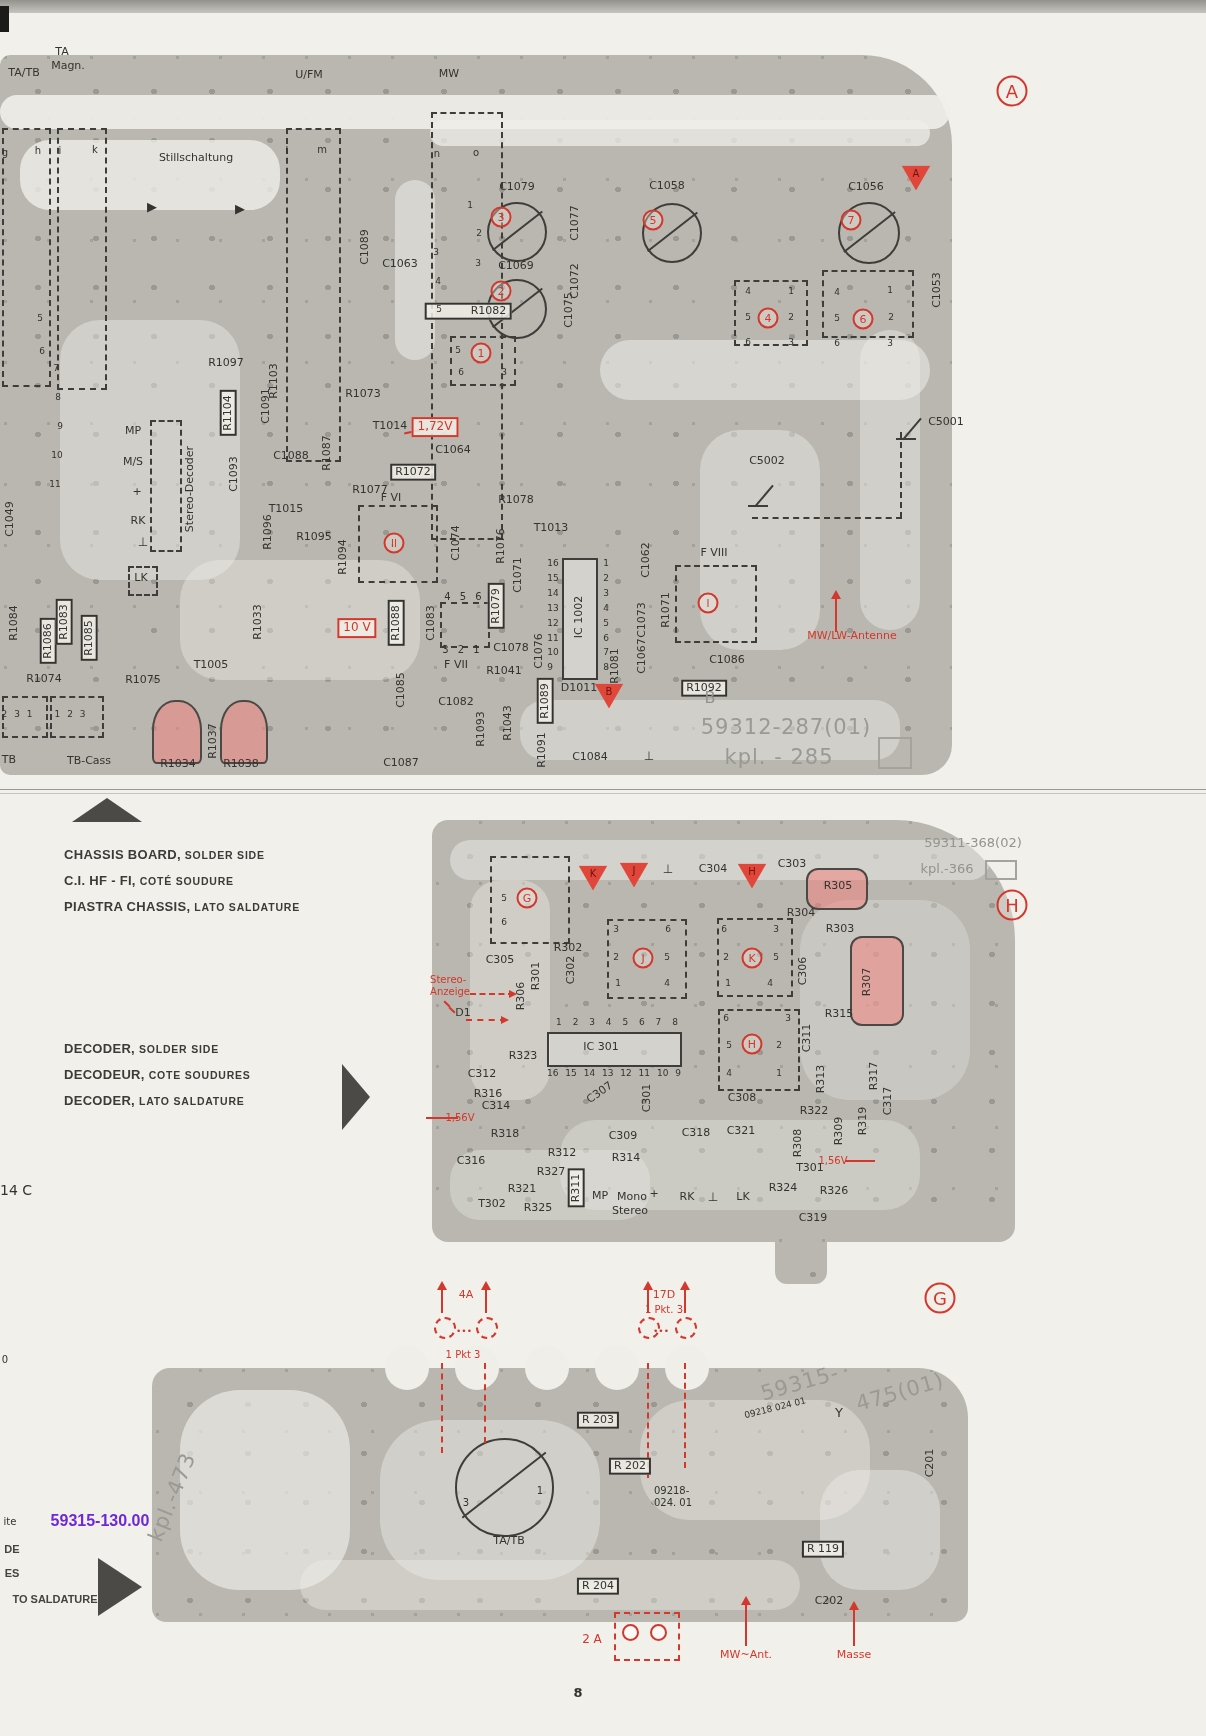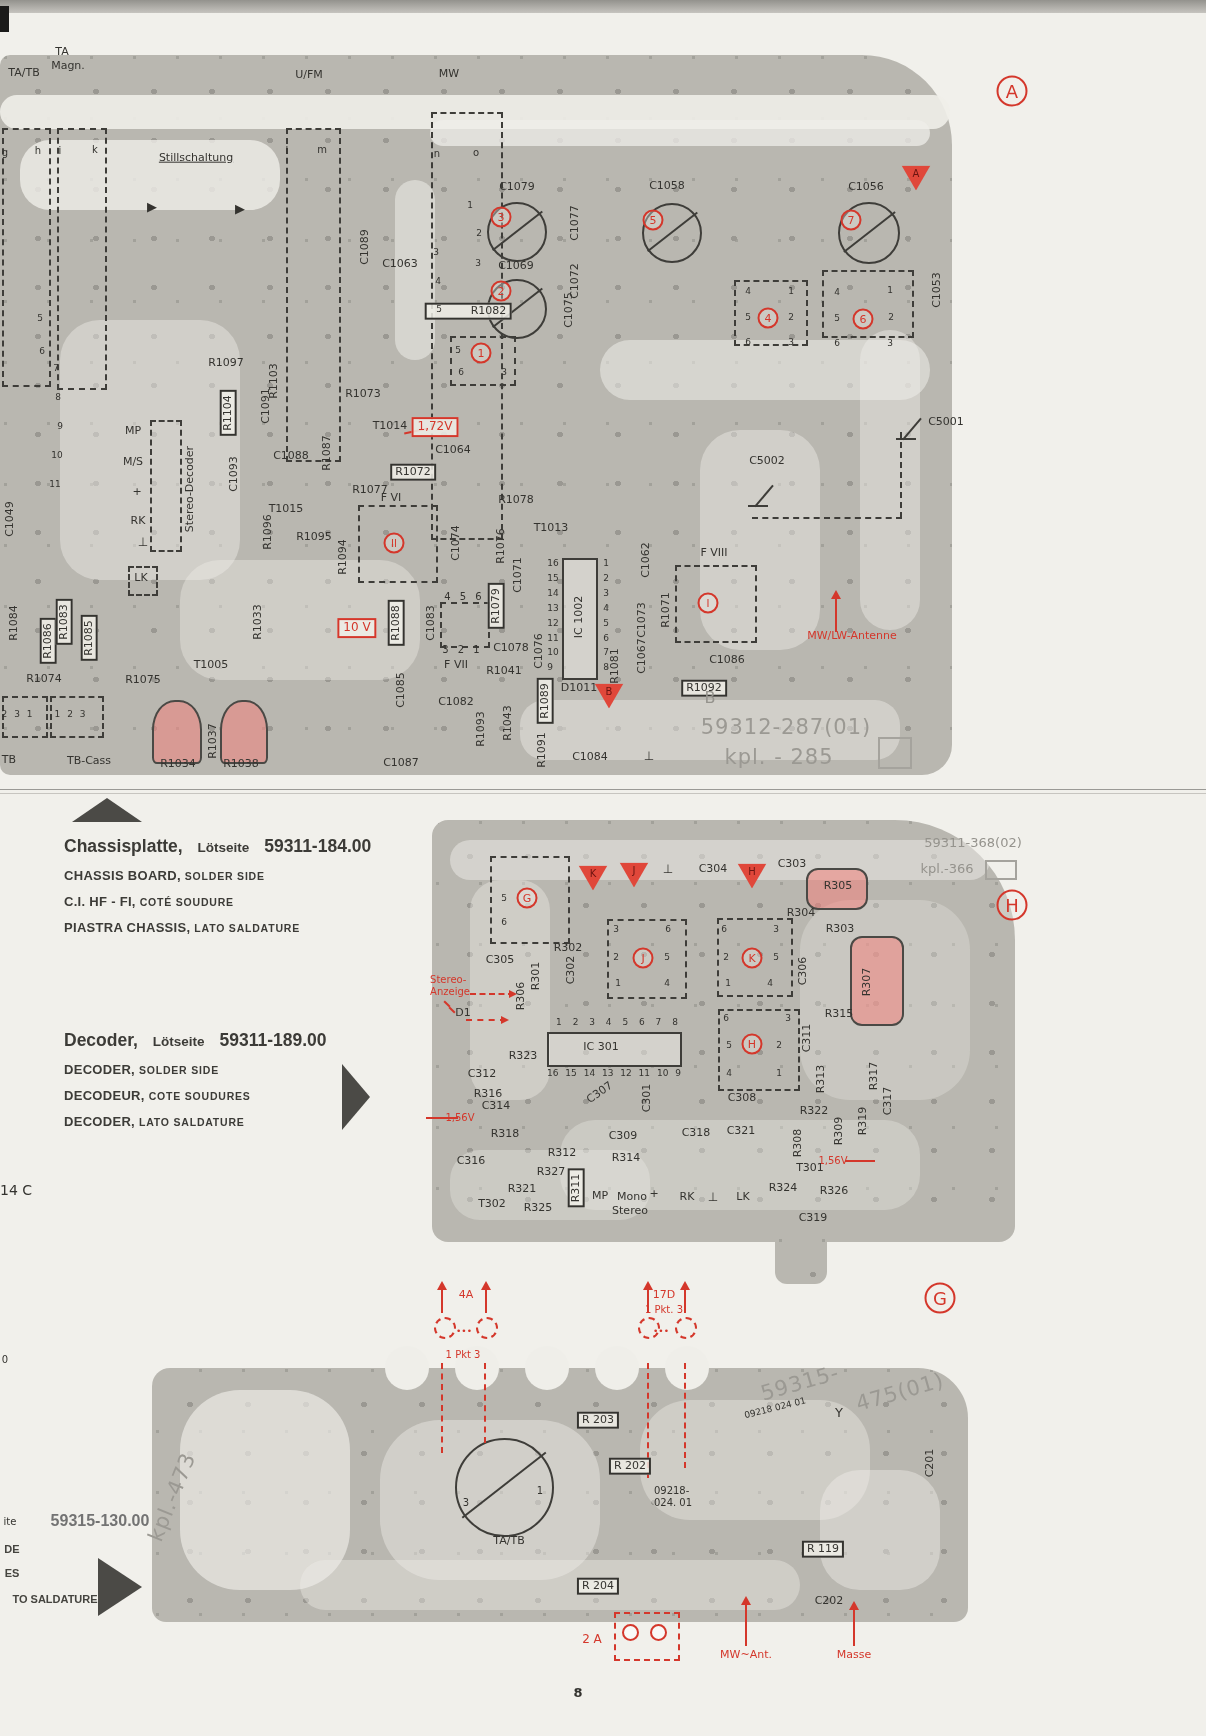--- a/index.html
+++ b/index.html
@@ -37,21 +37,21 @@
   .lb{position:absolute;transform:translate(-50%,-50%);font-size:11px;color:#34332f;white-space:pre-line;line-height:1.15;}
   .lb.red{color:#d4372b;}
   .lb.bx{border:2px solid #34332f;padding:0 3px;background:rgba(240,238,232,.85);}
   .lb.rb{border:2px solid #d4372b;color:#d4372b;padding:1px 4px;background:rgba(240,238,232,.85);font-size:12px;}
   .lb.ci{border:2px solid #d4372b;color:#d4372b;width:17px;height:17px;line-height:17px;text-align:center;border-radius:50%;font-size:11px;padding:0;background:rgba(240,238,232,.35);}
   .lb.cib{width:27px;height:27px;line-height:27px;font-size:18px;}
   .lb.tri{width:30px;height:25px;background:#e0473a;clip-path:polygon(2% 0,98% 0,50% 100%);color:#6b1410;font-size:10px;line-height:15px;text-align:center;}
   .lb.gy{color:#95938d;}
   .lb.gyb{color:#9b9993;font-size:21px;letter-spacing:1px;}
   .lb.pins{font-size:9px;line-height:14.9px;}
-  .lb.hd{font-weight:bold;font-size:16px;color:#737373;font-family:"Liberation Sans",sans-serif;}
+  .lb.hd{font-weight:bold;font-size:16px;color:#6d28d9;font-family:"Liberation Sans",sans-serif;}
   .lb.sb{font-weight:bold;font-size:11px;color:#45443f;font-family:"Liberation Sans",sans-serif;}
   .lb.pgn{font-weight:bold;font-size:13px;}
   .tblock{position:absolute;color:#3c3b37;z-index:10;font-family:"Liberation Sans",sans-serif;}
   .tb-h{font-weight:bold;font-size:17.5px;}
   .tb-h .mid{font-size:13.5px;margin:0 10px;}
   .tb-l{font-weight:bold;font-size:13px;margin-top:11px;letter-spacing:.3px;}
   .tb-l .sm{font-size:10.5px;letter-spacing:.8px;}
 </style>
 </head>
 <body>
@@ -166,46 +166,36 @@
   <div class="tc" style="left:675px;top:1317px;"></div>
 
   <div class="dbr" style="left:614px;top:1612px;width:62px;height:45px;"></div>
   <div class="fc" style="left:622px;top:1624px;"></div>
   <div class="fc" style="left:650px;top:1624px;"></div>
 
   <div class="art" style="left:0;top:789px;width:1206px;height:1px;background:#9a9995;"></div>
   <div class="art" style="left:0;top:793px;width:1206px;height:1px;background:#c7c5c0;"></div>
 
   <div class="tblock" style="left:64px;top:836px;width:420px;">
-    <div class="tb-h">
-      <span>Chassisplatte,</span>
-      <span class="mid">Lötseite</span>
-      <span>59311-184.00</span>
-    </div>
     <div class="tb-l"><span>CHASSIS BOARD,</span> <span class="sm">SOLDER SIDE</span></div>
     <div class="tb-l"><span>C.I. HF - FI,</span> <span class="sm">COTÉ SOUDURE</span></div>
     <div class="tb-l"><span>PIASTRA CHASSIS,</span> <span class="sm">LATO SALDATURE</span></div>
   </div>
 
   <div class="tblock" style="left:64px;top:1030px;width:420px;">
-    <div class="tb-h">
-      <span>Decoder,</span>
-      <span class="mid">Lötseite</span>
-      <span>59311-189.00</span>
-    </div>
     <div class="tb-l"><span>DECODER,</span> <span class="sm">SOLDER SIDE</span></div>
     <div class="tb-l"><span>DECODEUR,</span> <span class="sm">COTE SOUDURES</span></div>
     <div class="tb-l"><span>DECODER,</span> <span class="sm">LATO SALDATURE</span></div>
   </div>
 
   <div class="layer">
       <span class="lb" style="left: 24px; top: 73px;">TA/TB</span>
       <span class="lb" style="left: 62px; top: 52px;">TA</span>
       <span class="lb" style="left: 68px; top: 66px;">Magn.</span>
-      <span class="lb" style="left: 196px; top: 158px; text-decoration: underline;">Stillschaltung</span>
+      <span class="lb" style="left: 196px; top: 158px;">Stillschaltung</span>
       <span class="lb" style="left: 309px; top: 75px;">U/FM</span>
       <span class="lb" style="left: 449px; top: 74px;">MW</span>
       <span class="lb" style="left: 5px; top: 153px; font-size: 10px;">g</span>
       <span class="lb" style="left: 38px; top: 151px; font-size: 10px;">h</span>
       <span class="lb" style="left: 60px; top: 151px; font-size: 10px;">i</span>
       <span class="lb" style="left: 95px; top: 150px; font-size: 10px;">k</span>
       <span class="lb" style="left: 287px; top: 151px; font-size: 10px;">l</span>
       <span class="lb" style="left: 322px; top: 150px; font-size: 10px;">m</span>
       <span class="lb" style="left: 437px; top: 154px; font-size: 10px;">n</span>
       <span class="lb" style="left: 476px; top: 153px; font-size: 10px;">o</span>

